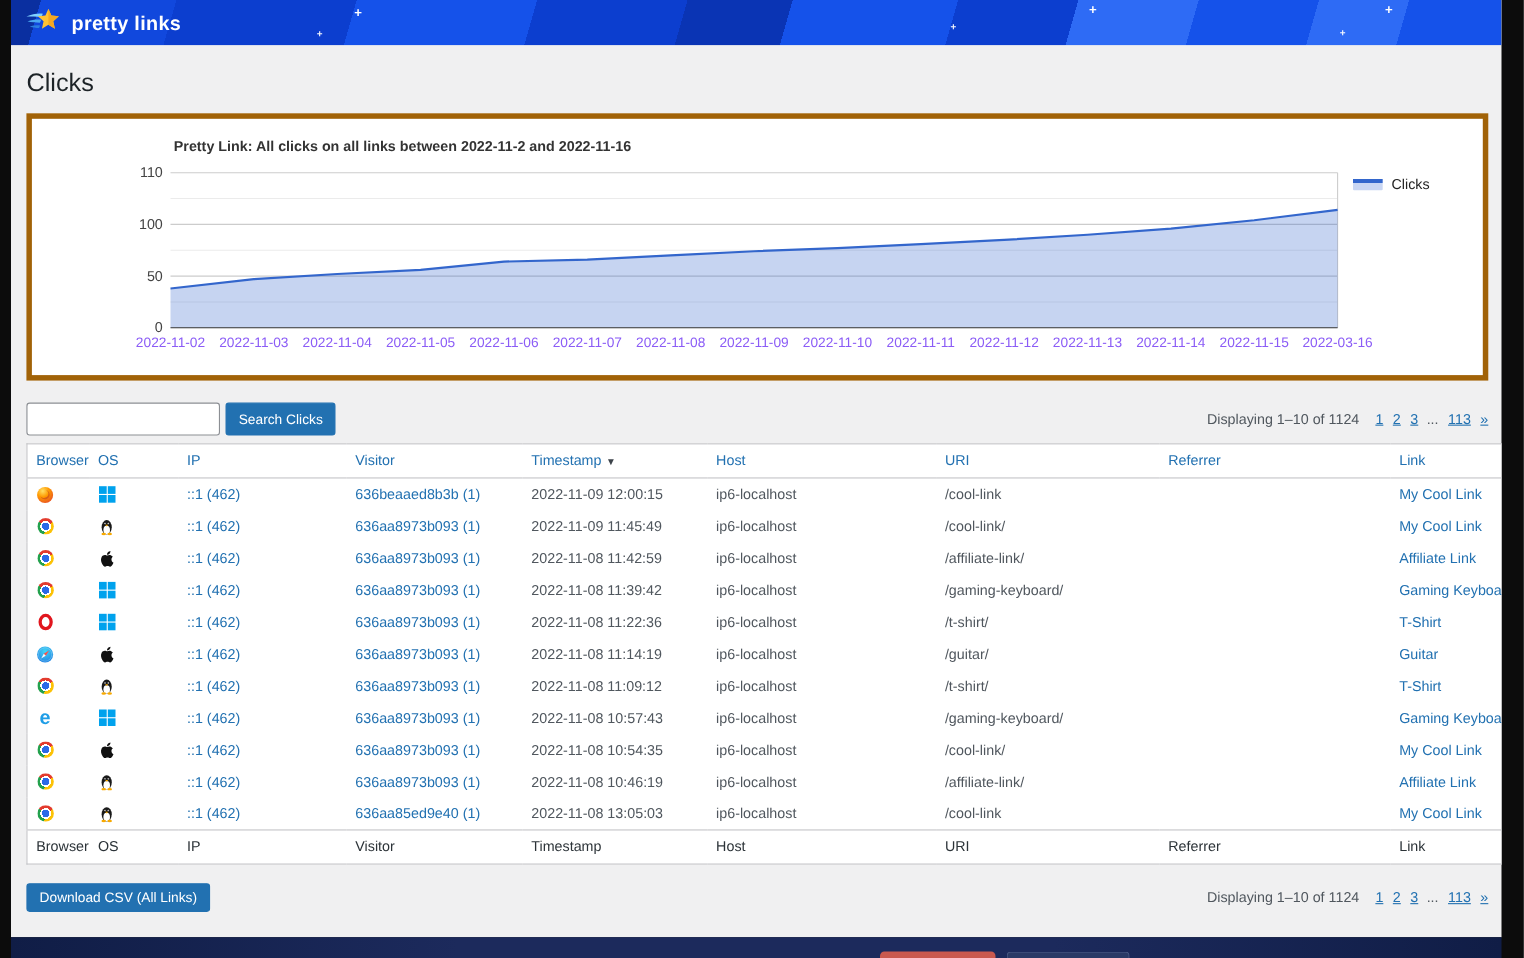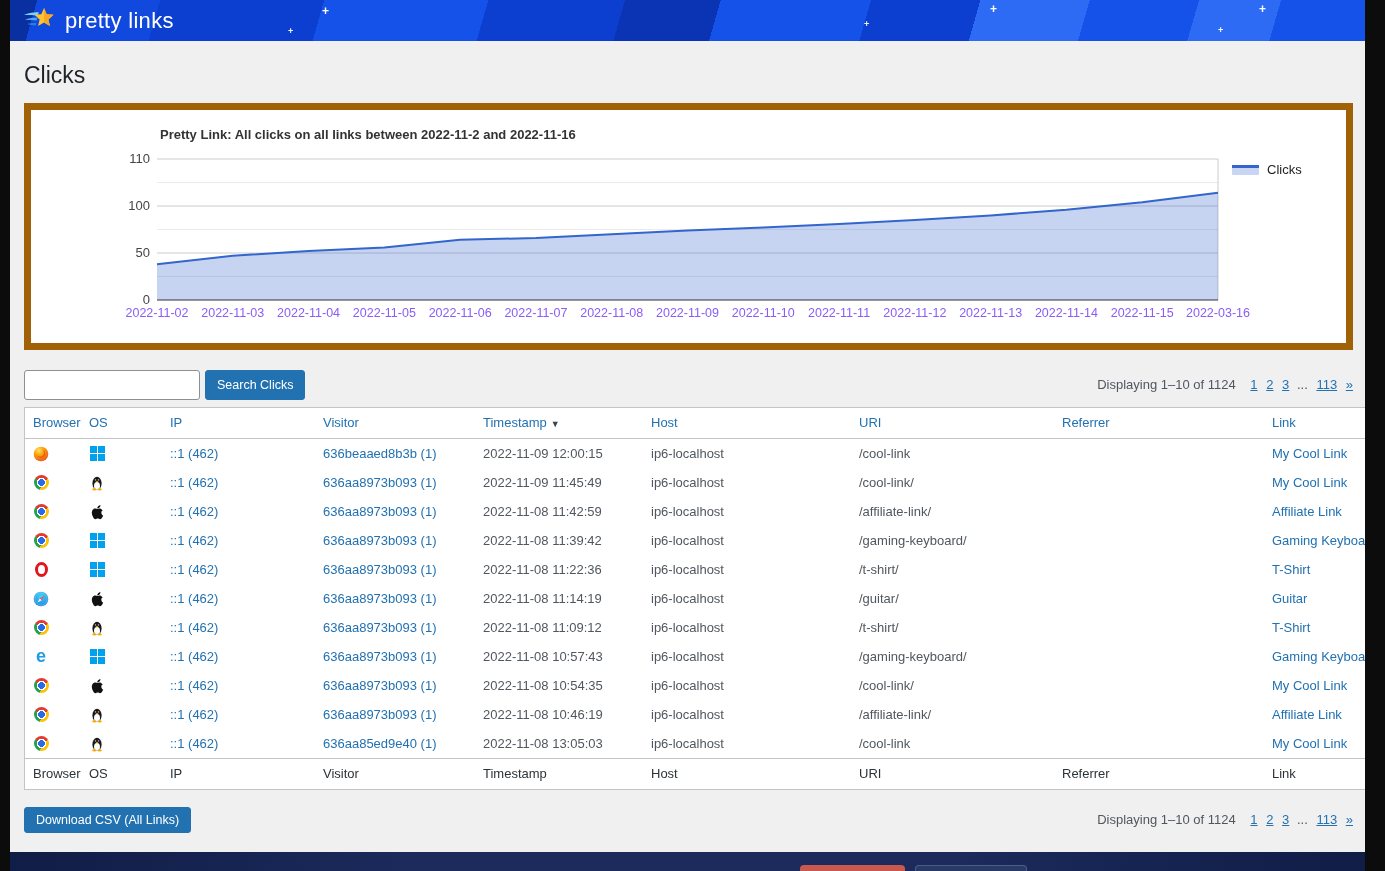--- a/index.html
+++ b/index.html
@@ -8,33 +8,33 @@
   .app{position:absolute;left:10px;top:0;width:1355px;height:852px;background:#f0f0f1;overflow:hidden;}
 
   
   .topbar{position:relative;height:41px;overflow:hidden;
     background:linear-gradient(106deg,
       #0a2fa0 0%,#0a2fa0 2%,#1148dd 2%,#1148dd 11%,#0c3ecf 11%,#0c3ecf 23%,
       #1552ea 23%,#1552ea 35%,#0c3ecf 35%,#0c3ecf 45%,#0a34b4 45%,#0a34b4 52%,
       #1552ea 52%,#1552ea 63%,#0c3ecf 63%,#0c3ecf 71%,#2e6bf5 71%,#2e6bf5 79%,
       #1552ea 79%,#1552ea 87%,#2e6bf5 87%,#2e6bf5 93%,#1552ea 93%);}
   .logo{position:absolute;left:13px;top:6px;display:flex;align-items:center;gap:8px;}
-  .logo-text{color:#fff;font-size:22px;font-weight:400;letter-spacing:.3px;}
+  .logo-text{color:#fff;font-size:18px;font-weight:700;letter-spacing:.3px;}
   .sparkle{position:absolute;color:#fff;font-weight:700;font-style:normal;}
   .sparkle::before{content:"+";}
   .sp-lg{font-size:12px;} .sp-sm{font-size:9px;opacity:.95;}
 
   
   .page-title{margin:20px 0 0 14px;font-size:23px;font-weight:400;color:#1d2327;line-height:1.3;}
   .for-links-row{margin:15px 0 0 14px;display:flex;align-items:center;gap:9px;font-size:13px;color:#3c434a;}
   .btn{background:#2271b1;border:1px solid #2271b1;color:#fff;font-size:12.5px;
        font-family:inherit;border-radius:3px;padding:5px 11px;cursor:pointer;white-space:nowrap;}
 
   
-  .chart-card{position:relative;margin:12px 12px 0 14px;height:233px;background:#fff;border:7px solid #a16207;}
+  .chart-card{position:relative;margin:12px 12px 0 14px;height:233px;background:#fff;border:5px solid #a16207;}
   .chart-title{position:absolute;left:129px;top:17px;font-size:13px;font-weight:700;color:#333;}
   .y-axis{position:absolute;left:0;top:49px;width:119px;height:141px;}
   .ylab{position:absolute;right:0;width:119px;text-align:right;font-size:13px;color:#444;}
   .plot{position:absolute;left:126px;top:49px;width:1061px;height:141px;}
   .plot svg{overflow:visible;display:block;}
   .x-axis{position:absolute;left:126px;top:196px;width:1061px;height:20px;}
   .xlab{position:absolute;width:80px;text-align:center;font-size:12.5px;color:#8b5cf6;white-space:nowrap;}
   .legend{position:absolute;left:1201px;top:52px;display:flex;align-items:center;gap:8px;}
   .legend-swatch{width:27px;height:12px;border-radius:1px;display:inline-block;
      background:linear-gradient(180deg,rgba(0,0,0,0) 0 2px,#3366cc 2px 5px,#c9d6f3 5px 100%);}

